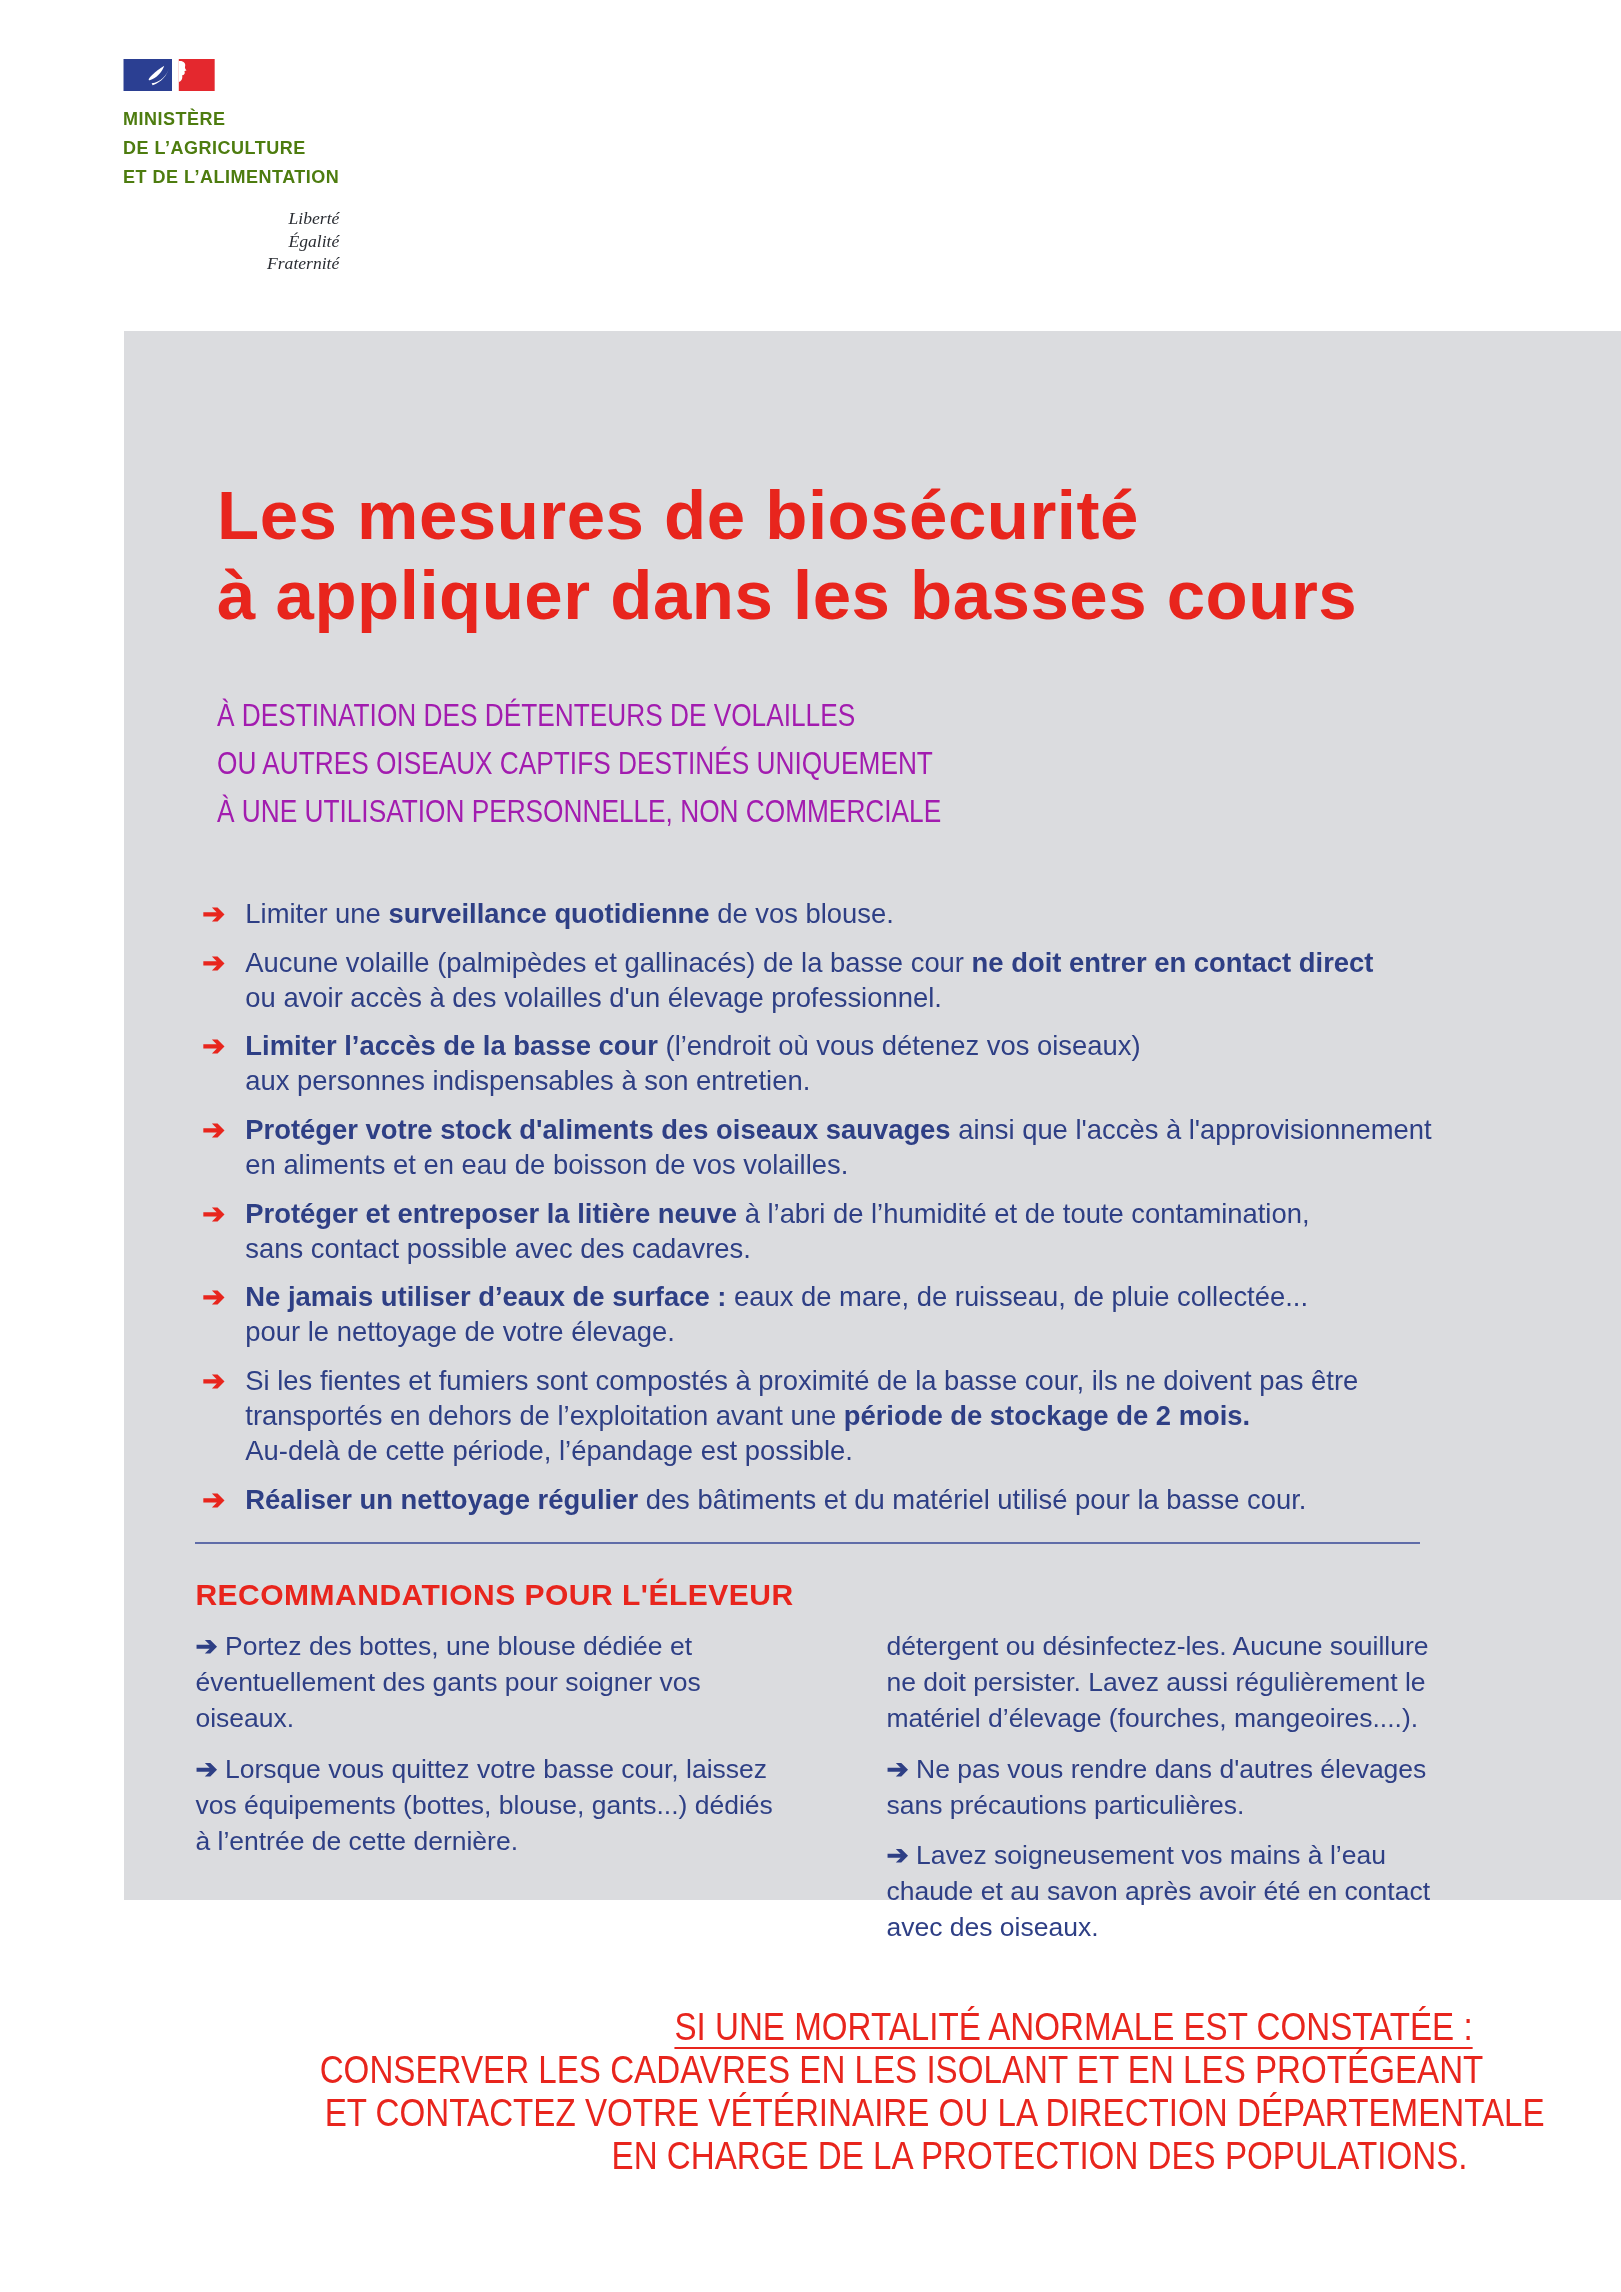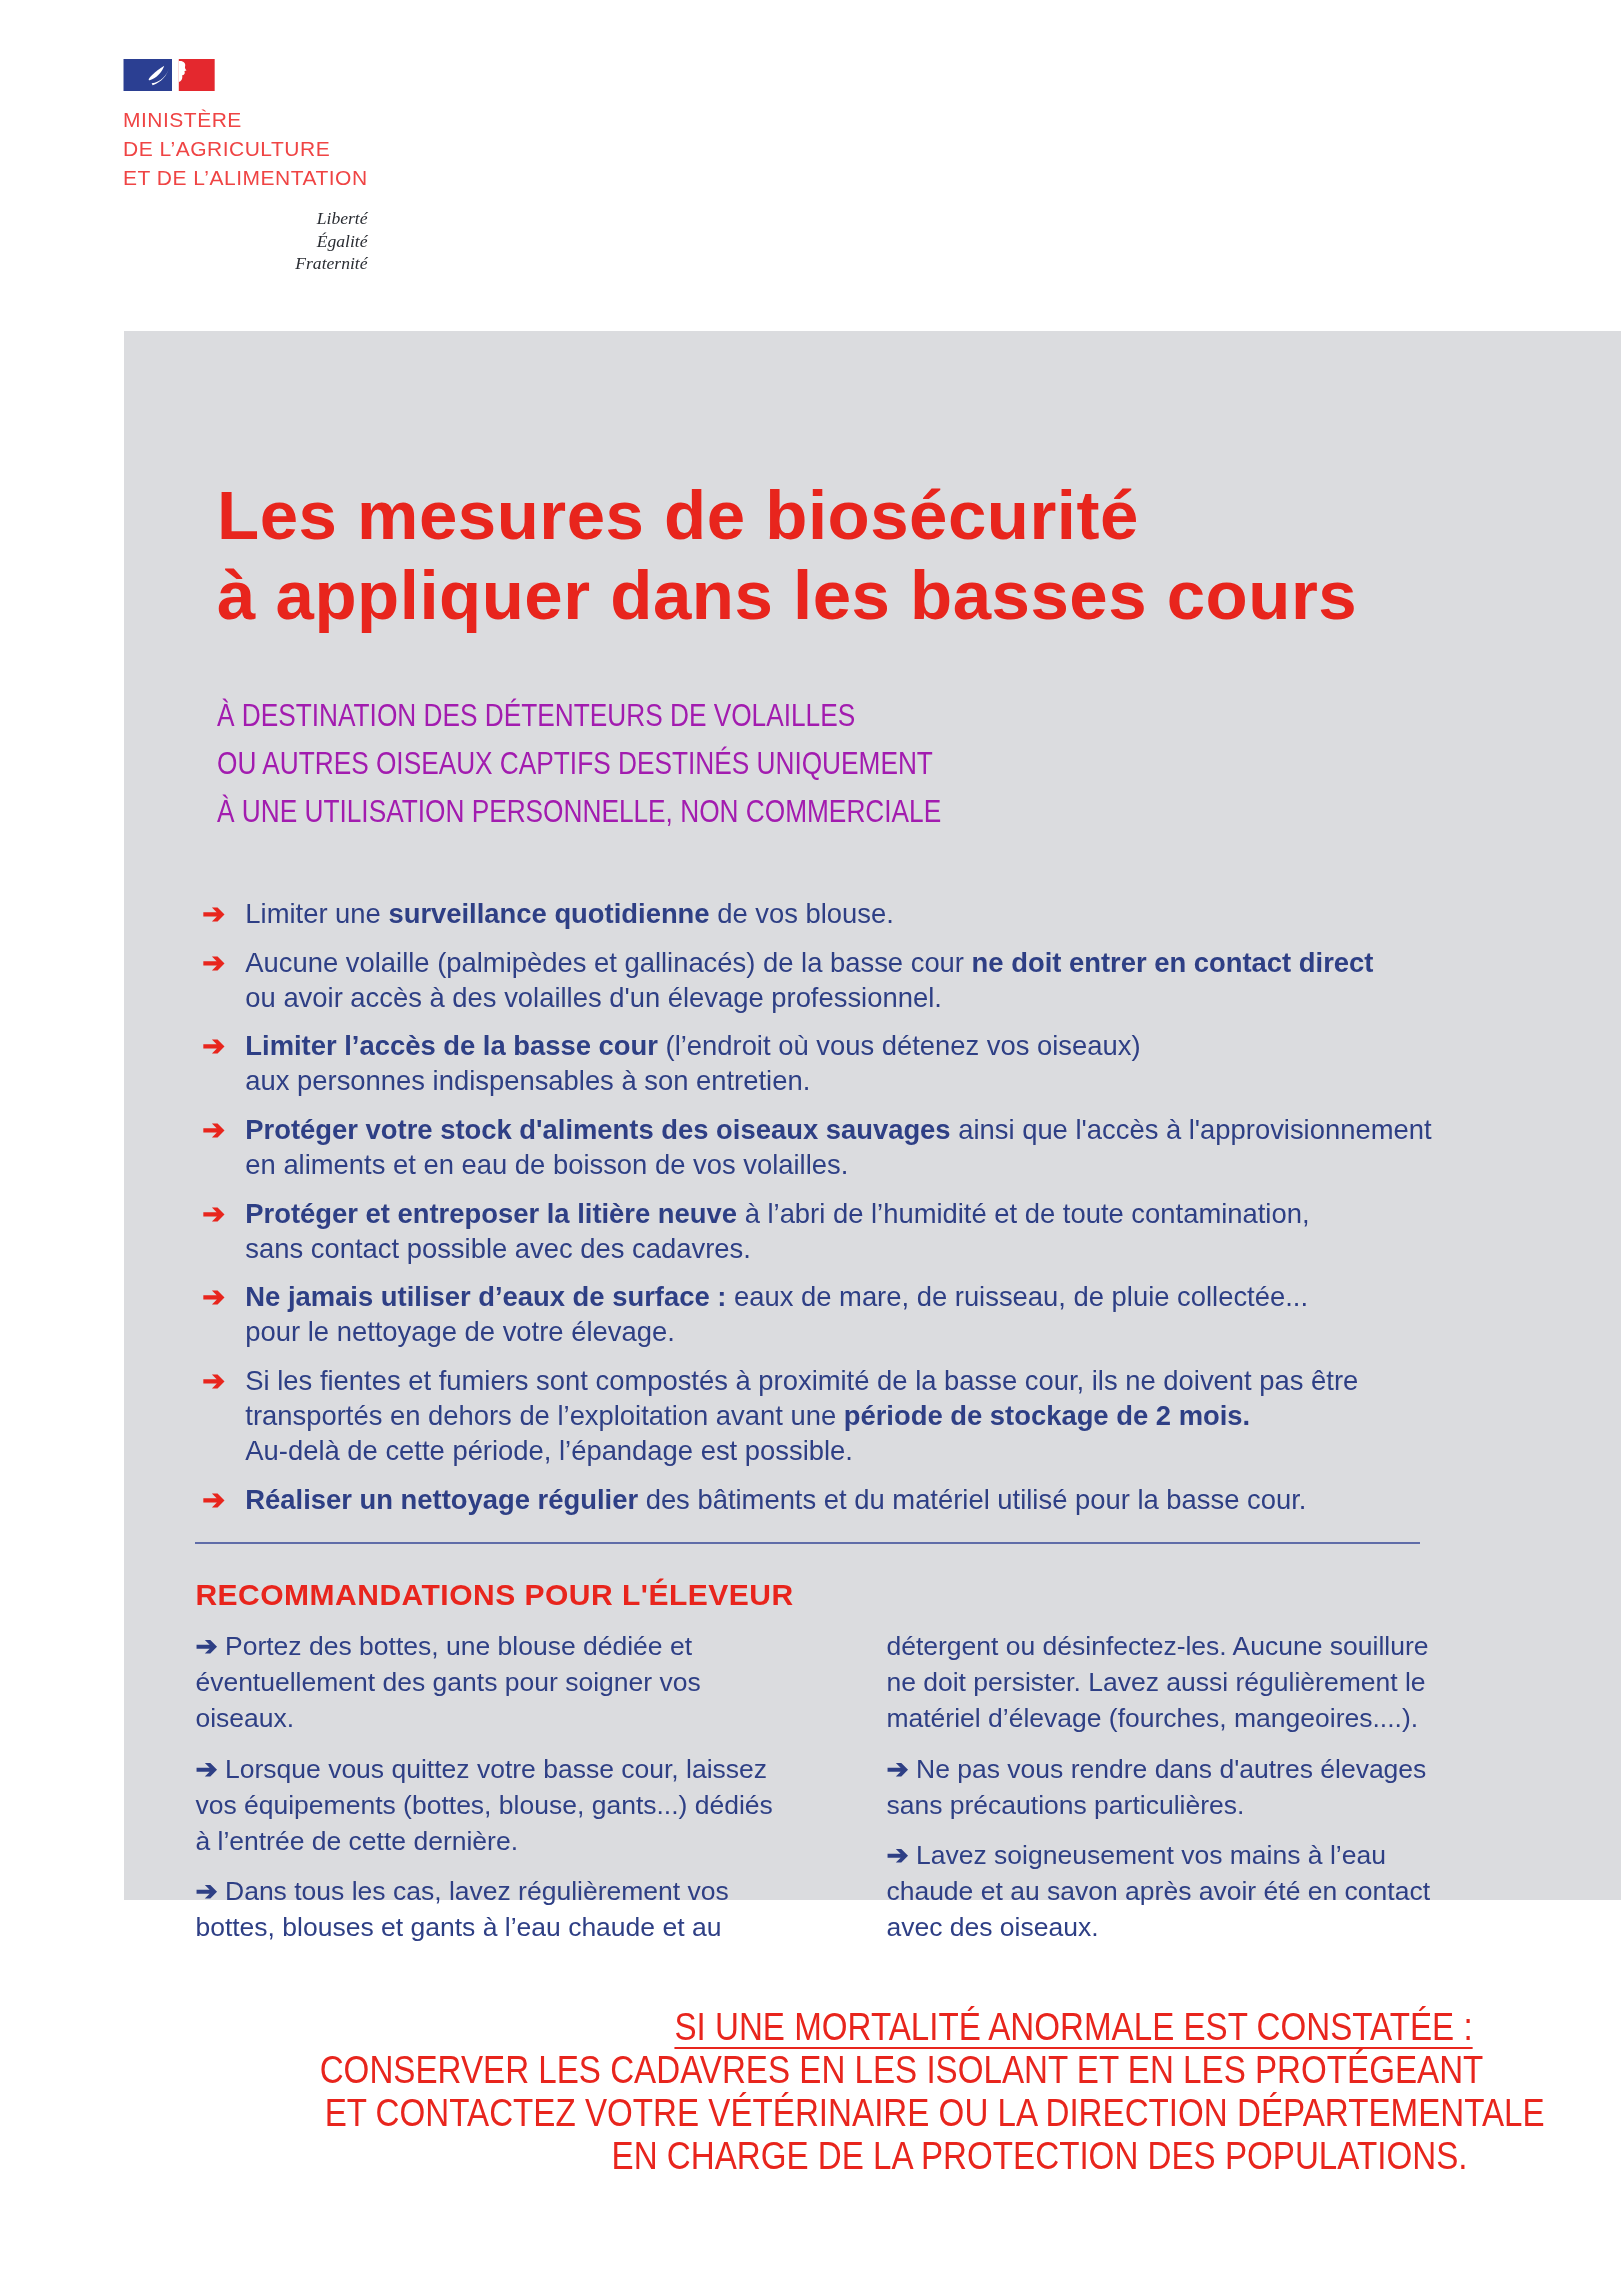--- a/index.html
+++ b/index.html
@@ -5,21 +5,21 @@
   html,body{margin:0;padding:0;background:#ffffff;}
   .page{position:relative;width:1621px;height:2293px;background:#ffffff;overflow:hidden;
         font-family:"Liberation Sans",sans-serif;}
 
   
   .gov-header{position:absolute;left:123px;top:59px;color:#22252b;}
   .logo-svg{display:block;margin-bottom:13.7px;}
   .logo-blue{fill:var(--logo-blue);}
   .logo-red{fill:var(--logo-red);}
   .logo-white{fill:#ffffff;}
-  .ministry{font-weight:normal;font-size:21px;line-height:29px;letter-spacing:0.5px;color:#ef4444;}
+  .ministry{font-weight:bold;font-size:18px;line-height:29px;letter-spacing:0.5px;color:#4d7c0f;}
   .motto{margin-top:15.7px;font-family:"Liberation Serif",serif;font-style:italic;
          font-size:17.6px;line-height:22.5px;color:#2a2d33;text-align:right;}
 
   
   .panel{position:absolute;left:124px;top:331px;right:0;height:1569px;
          background:var(--panel-bg);box-sizing:border-box;
          padding:145px 78px 0 93px;}
 
   .title{margin:0;color:var(--red);font-size:69px;line-height:80px;font-weight:bold;letter-spacing:0.5px;}
   .subtitle{margin:55px 0 0 0;color:#a21caf;font-weight:normal;font-size:32px;line-height:48px;}
@@ -137,22 +137,20 @@
     <section class="reco">
       <h3 class="reco-heading">RECOMMANDATIONS POUR L'ÉLEVEUR</h3>
       <div class="reco-cols">
         <div class="reco-col left">
             <p class="reco-item"><span class="r-arrow">➔</span> <span class="r-text">Portez des bottes, une blouse dédiée et
 éventuellement des gants pour soigner vos
 oiseaux.</span></p>
             <p class="reco-item"><span class="r-arrow">➔</span> <span class="r-text">Lorsque vous quittez votre basse cour, laissez
 vos équipements (bottes, blouse, gants...) dédiés
 à l’entrée de cette dernière.</span></p>
-            <p class="reco-item"><span class="r-arrow">➔</span> <span class="r-text">Dans tous les cas, lavez régulièrement vos
-bottes, blouses et gants à l’eau chaude et au</span></p>
           </div>
         <div class="reco-col right">
             <p class="reco-item"><span class="r-text">détergent ou désinfectez-les. Aucune souillure
 ne doit persister. Lavez aussi régulièrement le
 matériel d’élevage (fourches, mangeoires....).</span></p>
             <p class="reco-item"><span class="r-arrow">➔</span> <span class="r-text">Ne pas vous rendre dans d'autres élevages
 sans précautions particulières.</span></p>
             <p class="reco-item"><span class="r-arrow">➔</span> <span class="r-text">Lavez soigneusement vos mains à l’eau
 chaude et au savon après avoir été en contact
 avec des oiseaux.</span></p>

